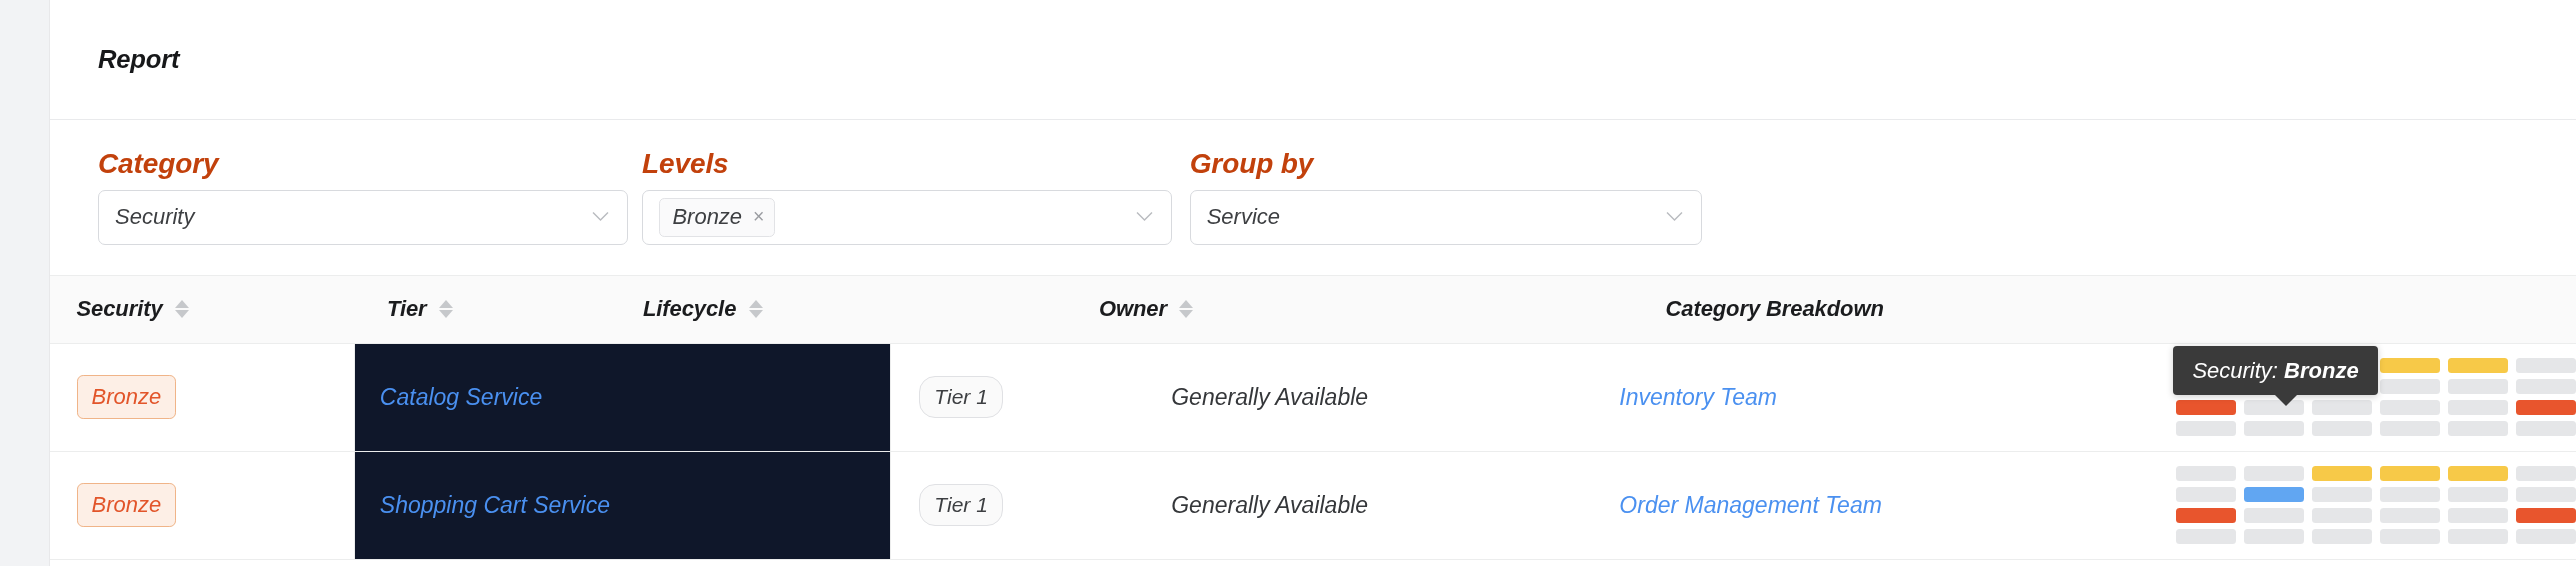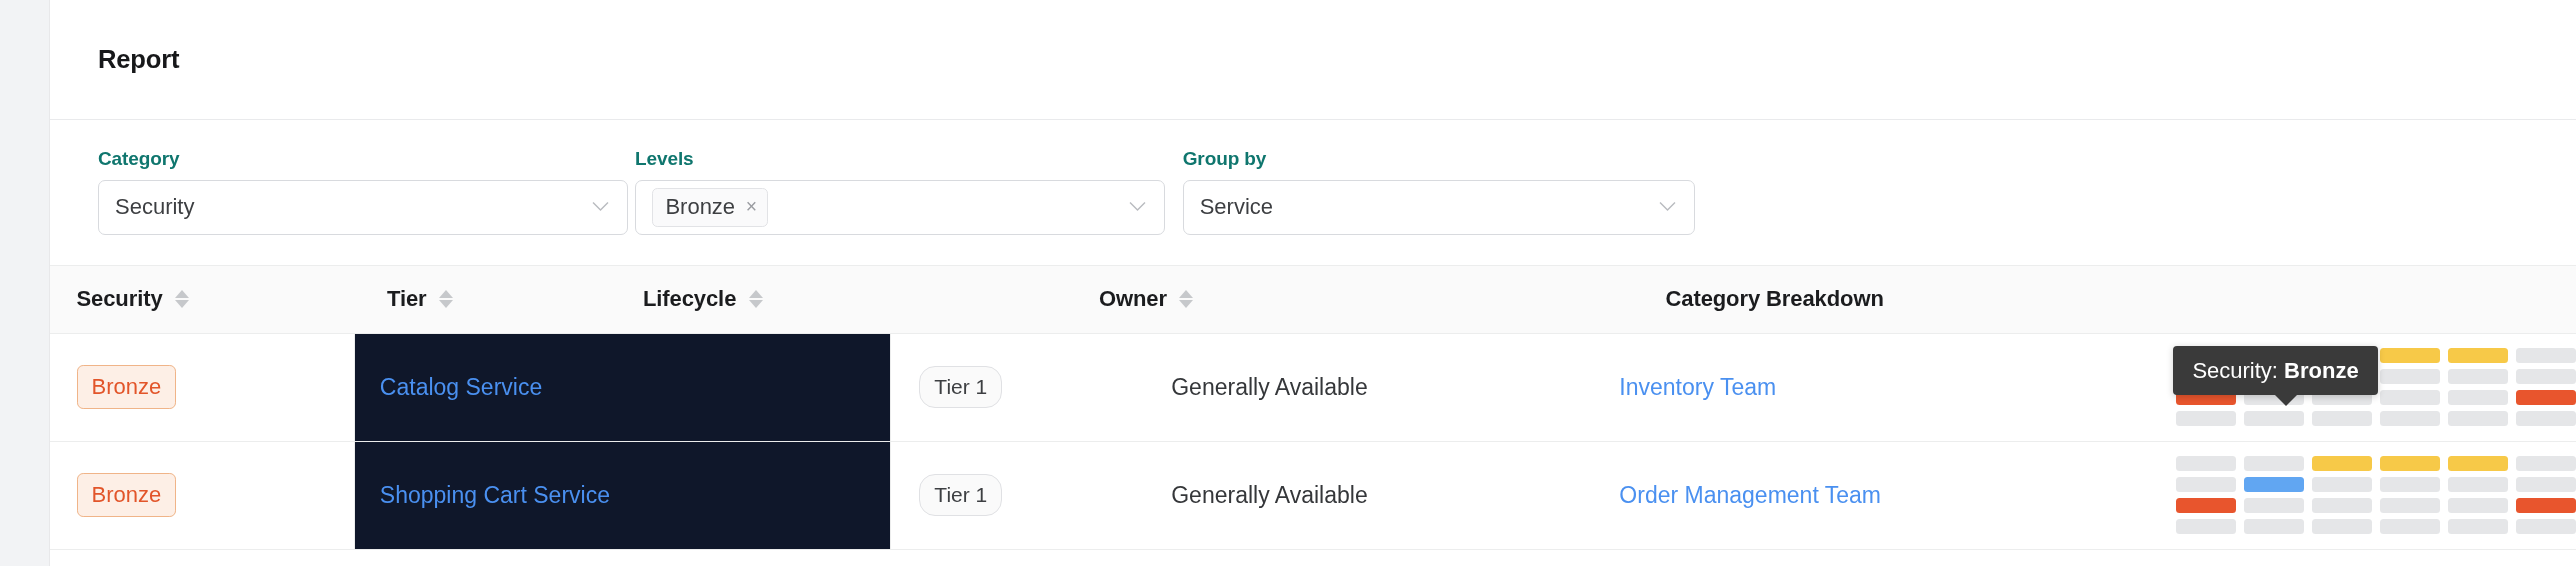--- a/index.html
+++ b/index.html
@@ -2,21 +2,21 @@
 <html style="font-size:14px"><head>
 <meta charset="utf-8">
 <style>
   * { box-sizing: border-box; margin: 0; padding: 0; }
   html, body {
     width: 2576px; height: 567px;
     background: #f2f3f5;
     font-family: "Liberation Sans", sans-serif;
     overflow: hidden;
   }
-  .page { position: relative; width: 2576px; height: 567px; background:#f2f3f5; }
+  .page { position: relative; width: 2576px; height: 567px; background:#f2f3f5;font-style:italic; }
 
   
   .card {
     position: absolute; left: 49px; top: 0;
     width: 2527px; height: 567px;
     background: #ffffff;
     border-left: 0.9px solid #e8e8ea;
     overflow: hidden;
   }
 
@@ -33,24 +33,24 @@
   }
 
   
   .filters {
     display: flex; align-items: flex-end;
     padding: 28px 0 0 48px;
     gap: 0;
   }
   .filter-group { display: flex; flex-direction: column; }
   .filter-group.cat   { width: 530px; }
-  .filter-group.lvl   { width: 530px; margin-left: 7px;}
+  .filter-group.lvl   { width: 530px; margin-left: 14px;}
   .filter-group.grp   { width: 512px; margin-left: 17.7px;}
   .filter-label {
-    font-size: 19px; font-weight: 700; color: #0f766e;
+    font-size: 28px; font-weight: 700; color: #c2410c;
     margin-bottom: 9.7px; letter-spacing: -0.1px;
   }
   .select-box {
     position: relative;
     height: 55px;
     background: #ffffff;
     border: 0.9px solid #d8dade;
     border-radius: 7px;
     display: flex; align-items: center;
     padding: 0 16px;

